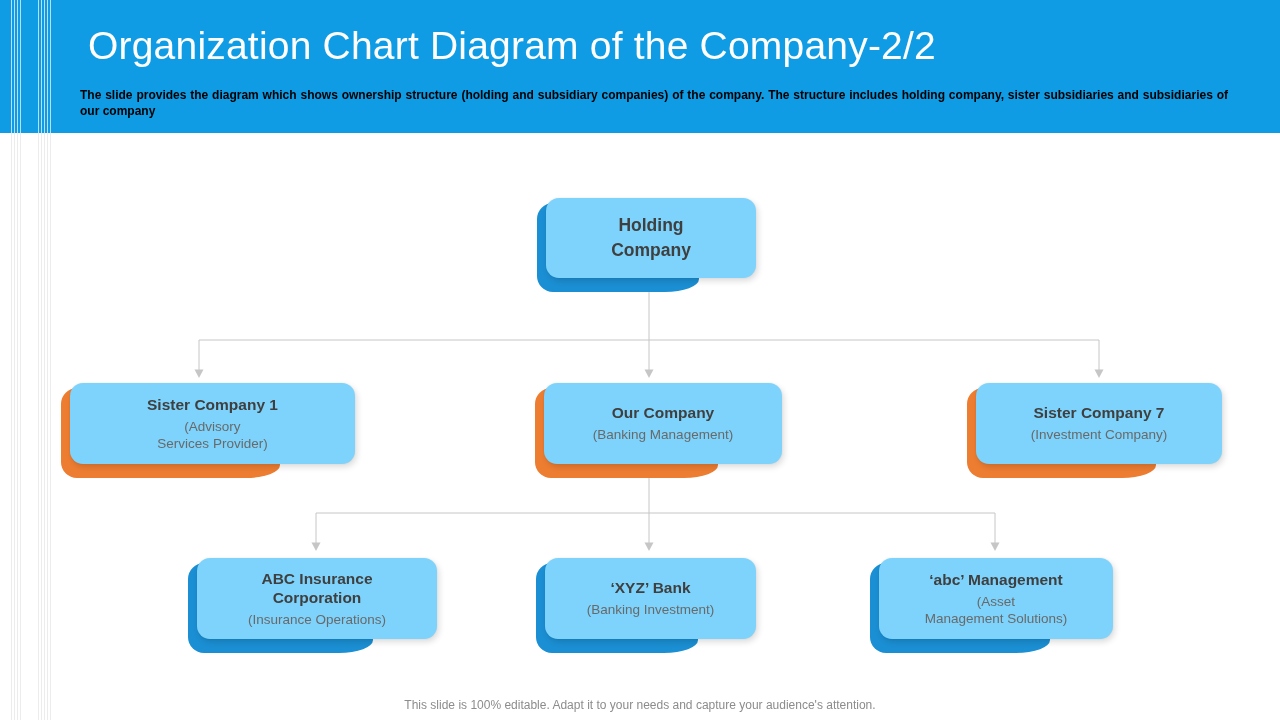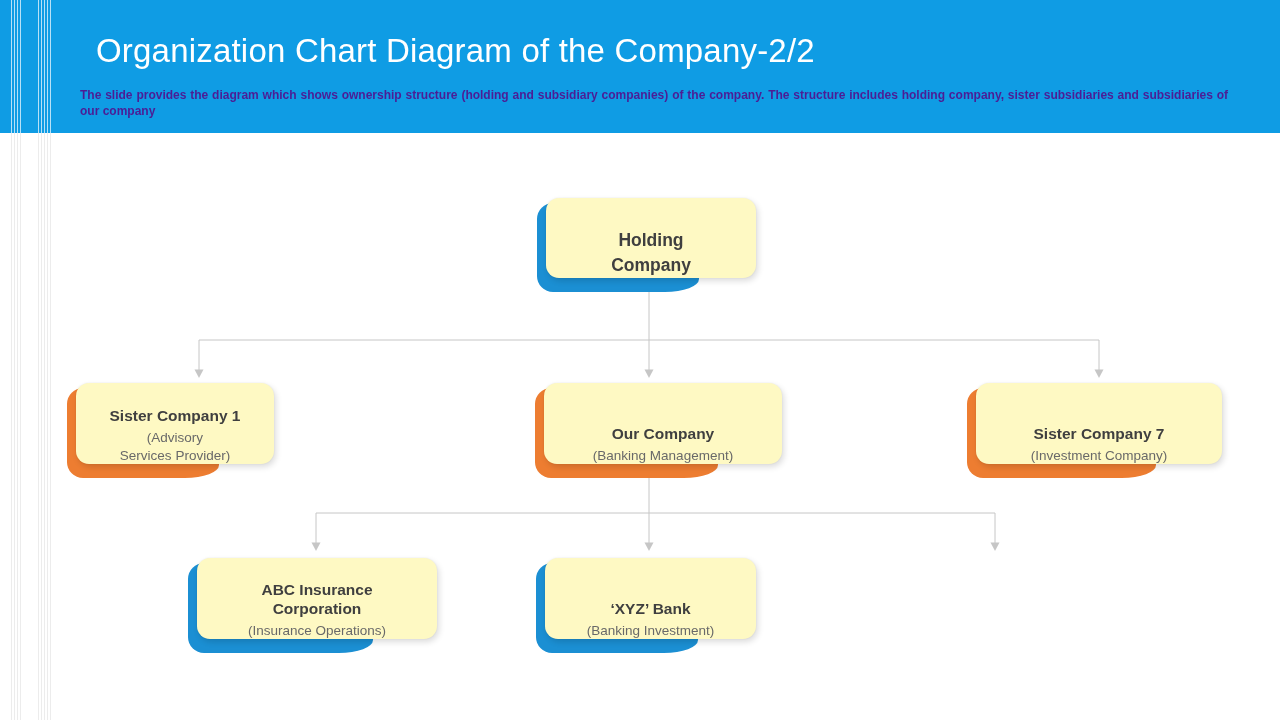--- a/index.html
+++ b/index.html
@@ -6,50 +6,50 @@
   .slide{
     position:relative;width:1280px;height:720px;overflow:hidden;
     background:#fff;font-family:"Liberation Sans",sans-serif;
   }
   
   .header{
     position:absolute;left:0;top:0;width:1280px;height:133px;
     background:var(--header-blue,#0f9ce4);
   }
   .page-title{
-    position:absolute;left:80px;top:16px;margin:16px;
-    font-size:33px;font-weight:400;color:#ffffff;letter-spacing:.2px;
+    position:absolute;left:80px;top:16px;margin:8px;
+    font-size:39px;font-weight:400;color:#ffffff;letter-spacing:.2px;
     font-family:"Liberation Sans",sans-serif;
   }
   .page-subtitle{
     position:absolute;left:80px;top:88px;width:1148px;margin:0;
-    font-size:12px;font-weight:bold;line-height:15.5px;color:#4c1d95;
+    font-size:12px;font-weight:bold;line-height:15.5px;color:#000000;
     text-align:justify;
   }
   
   .stripe{position:absolute;width:1px;pointer-events:none;}
   .stripe.hdr{top:0;height:133px;background:rgba(255,255,255,.7);}
   .stripe.bdy{top:133px;height:587px;background:#ececec;}
   
   .connectors{position:absolute;left:0;top:0;pointer-events:none;}
   .connectors line{stroke:var(--connector-gray,#c6c6c6);stroke-width:1;}
   .connectors path{fill:var(--connector-gray,#c6c6c6);}
   
   .node{position:absolute;}
   .accent{
     position:absolute;left:-9px;top:5px;width:77%;height:calc(100% + 9px);
     border-radius:16px 16px 34px 16px / 16px 16px 13px 16px;
   }
   .accent.blue{background:var(--accent-blue,#1b8fd3);}
   .accent.orange{background:var(--accent-orange,#ed7d31);}
   .card{
-    position:absolute;left:0;top:0;right:0;bottom:0;background:#fef9c3;
+    position:absolute;left:0;top:0;right:0;bottom:0;background:#7dd3fc;
     border-radius:13px;
     box-shadow:2px 3px 6px rgba(0,0,0,.14),0 0 2px rgba(0,0,0,.07);
-    display:flex;flex-direction:column;align-items:center;justify-content:flex-end;
+    display:flex;flex-direction:column;align-items:center;justify-content:center;
     text-align:center;
   }
   .ntitle{
     font-weight:bold;color:var(--node-title,#3f3f3f);
     font-size:15.5px;line-height:19px;white-space:pre-line;
   }
   .ntitle.lg{font-size:17.5px;line-height:25px;}
   .nsub{
     color:var(--node-subtitle,#696969);font-size:13.5px;line-height:17.5px;
     white-space:pre-line;margin-top:4px;
@@ -113,21 +113,21 @@
   </svg>
 
   <div class="node" style="left:546px;top:198px;width:210px;height:80px">
     <div class="accent blue"></div>
     <div class="card">
       <div class="ntitle lg">Holding
 Company</div>
     </div>
   </div>
 
-  <div class="node" style="left:76px;top:383px;width:198px;height:81px">
+  <div class="node" style="left:70px;top:383px;width:285px;height:81px">
     <div class="accent orange"></div>
     <div class="card">
       <div class="ntitle">Sister Company 1</div>
       <div class="nsub">(Advisory
 Services Provider)</div>
     </div>
   </div>
 
   <div class="node" style="left:544px;top:383px;width:238px;height:81px">
     <div class="accent orange"></div>
@@ -155,15 +155,24 @@
   </div>
 
   <div class="node" style="left:545px;top:558px;width:211px;height:81px">
     <div class="accent blue"></div>
     <div class="card">
       <div class="ntitle">‘XYZ’ Bank</div>
       <div class="nsub">(Banking Investment)</div>
     </div>
   </div>
 
+  <div class="node" style="left:879px;top:558px;width:234px;height:81px">
+    <div class="accent blue"></div>
+    <div class="card">
+      <div class="ntitle">‘abc’ Management</div>
+      <div class="nsub">(Asset
+Management Solutions)</div>
+    </div>
+  </div>
 
+  <p class="footer">This slide is 100% editable. Adapt it to your needs and capture your audience's attention.</p>
 
 </div>
 
 </body></html>

